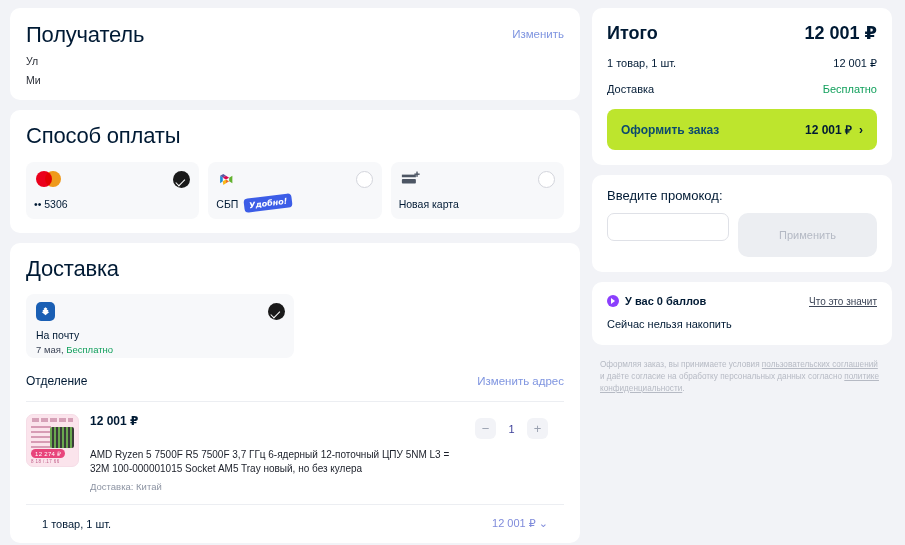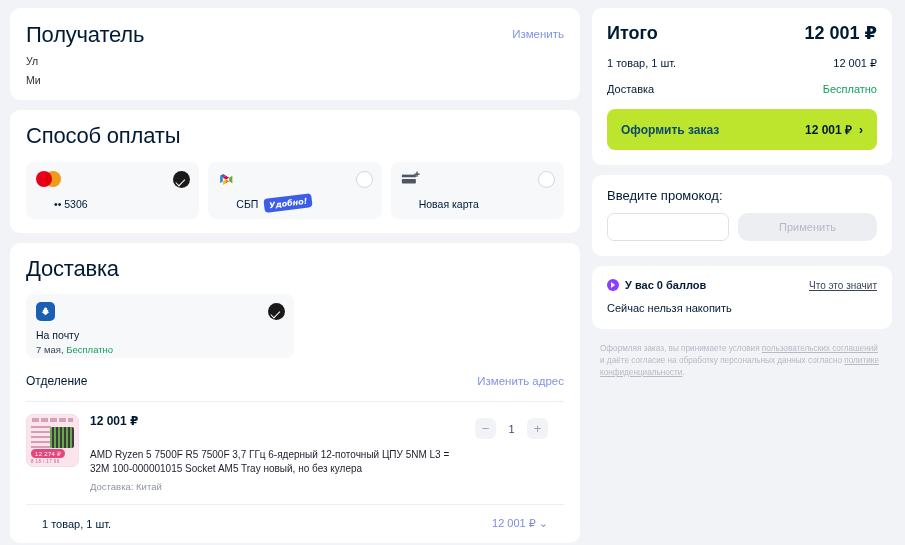--- a/index.html
+++ b/index.html
@@ -23,21 +23,21 @@
   .link-right { position: absolute; right: 16px; top: 20px; }
   .recip-line { font-size: 10.5px; color: #2b2f38; margin-top: 7px; }
 
   
   .pay { padding: 13px 16px 14px 16px; }
   .pay-row { display: flex; gap: 9px; margin-top: 13px; }
   .pay-card {
     flex: 1; height: 57px; background: #f7f8fa; border-radius: 8px;
     position: relative; padding: 9px 10px 0 10px; cursor: pointer;
   }
-  .pay-label { position: absolute; left: 28px; bottom: 9px; font-size: 10.5px; color: #001a34; margin-top: 48px; }
+  .pay-label { position: absolute; left: 8px; bottom: 9px; font-size: 10.5px; color: #001a34; margin-top: 48px; }
   .radio { position: absolute; right: 9px; top: 9px; width: 17px; height: 17px;
            border-radius: 50%; border: 1.4px solid #d3d5dc; background: #fff; }
   .radio.sel { border: none; background: #1a1a1a; }
   .radio.sel::after {
     content: ""; position: absolute; left: 4.5px; top: 6px; width: 4px; height: 7.5px;
     border: solid #fff; border-width: 0 1.8px 1.8px 0; transform: rotate(45deg);
   }
   .mc { width: 25px; height: 16px; position: relative; }
   .mc i { position: absolute; top: 0; width: 16px; height: 16px; border-radius: 50%; display: block; }
   .mc i.a { left: 0; background: #eb001b; }
@@ -135,21 +135,21 @@
   
   .promo-card { padding: 13px 15px 15px 15px; }
   .promo-label { font-size: 13px; color: #001a34; }
   .promo-row { display: flex; gap: 9px; margin-top: 10px; }
   .promo-input {
     width: 122px; height: 28px; border: 1px solid #dfe1e7; border-radius: 7px;
     background: #fff; font-size: 11px; padding: 0 9px; outline: none;
     font-family: "Liberation Sans", sans-serif;
   }
   .promo-apply {
-    flex: 1; height: 28px; border: none; border-radius: 10px; background: #eceef2;
+    flex: 1; height: 44px; border: none; border-radius: 10px; background: #eceef2;
     color: #b4b9c4; font-size: 11px; cursor: pointer;
     font-family: "Liberation Sans", sans-serif;
   }
 
   
   .bonus-card { padding: 13px 15px 15px 15px; }
   .bonus-top { display: flex; align-items: center; justify-content: space-between; }
   .bonus-l { display: flex; align-items: center; gap: 6px; }
   .bonus-ico { width: 12px; height: 12px; border-radius: 50%; background: #8b3ffd; position: relative; }
   .bonus-ico::after { content:""; position:absolute; left:4px; top:3px; width:4px; height:6px;

